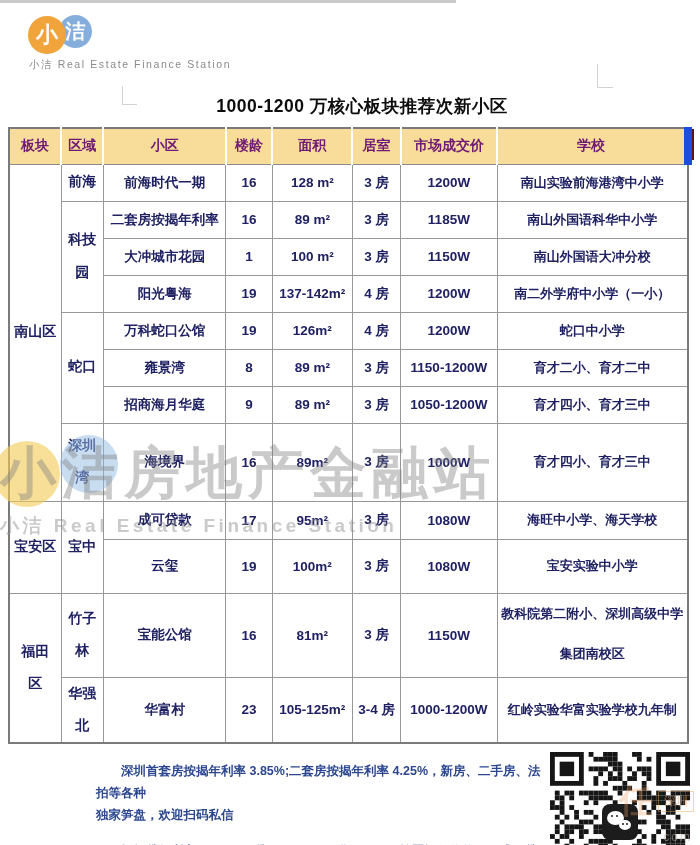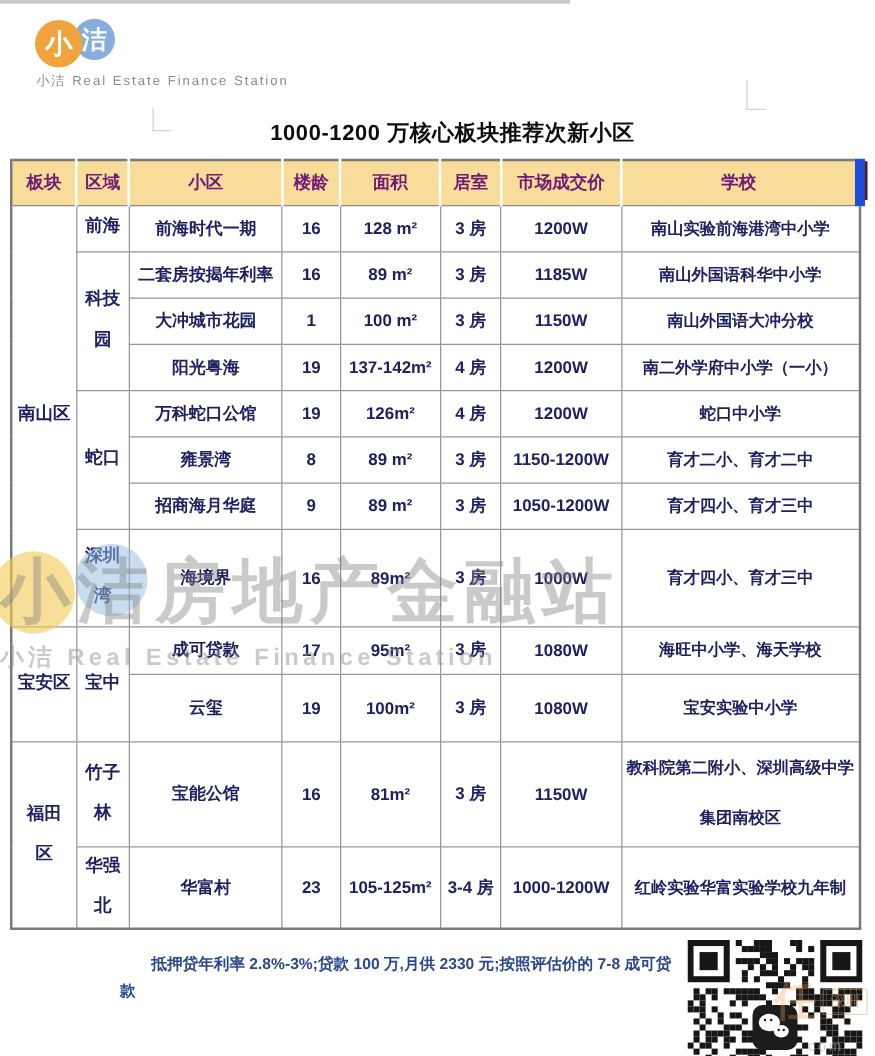--- a/index.html
+++ b/index.html
@@ -58,21 +58,21 @@
   .bubble-big{width:17px;height:14px;left:5px;top:7px;}
   .bubble-small{width:12px;height:10px;left:17px;top:16px;}
   .bubble:before,.bubble:after{content:"";position:absolute;background:#1c1c1c;border-radius:50%;width:2px;height:2px;top:4px;}
   .bubble:before{left:4px;} .bubble:after{left:9px;}
   .bubble-small:before{left:3px;top:3px;} .bubble-small:after{left:7px;top:3px;}
   
   .photo-watermark{position:absolute;right:2px;top:778px;z-index:6;pointer-events:none;text-align:right;}
   .pw-row{display:flex;align-items:center;justify-content:flex-end;}
   .pw-big{font-size:34px;color:rgba(235,160,95,0.32);font-weight:bold;}
   .pw-city{font-size:12px;color:rgba(235,160,95,0.55);border:1px solid rgba(235,160,95,0.45);padding:1px 5px;margin-left:5px;margin-right:4px;}
-  .pw-domain{font-size:12px;color:rgba(190,175,165,0.55);letter-spacing:2px;margin-top:6px;margin-right:23px;}
+  .pw-domain{font-size:12px;color:rgba(190,175,165,0.55);letter-spacing:2px;margin-top:6px;margin-right:6px;}
 </style>
 </head>
 <body>
 
 <div class="top-strip"></div>
 <div class="corner-a"></div>
 <div class="corner-b"></div>
 <div class="header-edge-mark"></div>
 
 <div class="logo">
@@ -229,20 +229,22 @@
 <div class="brand-watermark">
   <div class="wm-big">
     <span class="wm-circle wm-c1"></span>
     <span class="wm-circle wm-c2"></span>
     <span>小洁房地产金融站</span>
   </div>
   <div class="wm-sub">小洁 Real Estate Finance Station</div>
 </div>
 
 <div class="footer-note">
+  <p>深圳首套房按揭年利率 3.85%;二套房按揭年利率 4.25%，新房、二手房、法拍等各种
+独家笋盘，欢迎扫码私信</p>
   <p>抵押贷年利率 2.8%-3%;贷款 100 万,月供 2330 元;按照评估价的 7-8 成可贷款</p>
 </div>
 
 <div class="wechat-qr">
   <svg viewBox="0 0 29 29" fill="#161616">
       <rect x="8" y="0" width="1" height="1"></rect>
       <rect x="11" y="0" width="1" height="1"></rect>
       <rect x="12" y="0" width="1" height="1"></rect>
       <rect x="13" y="0" width="1" height="1"></rect>
       <rect x="17" y="0" width="1" height="1"></rect>

